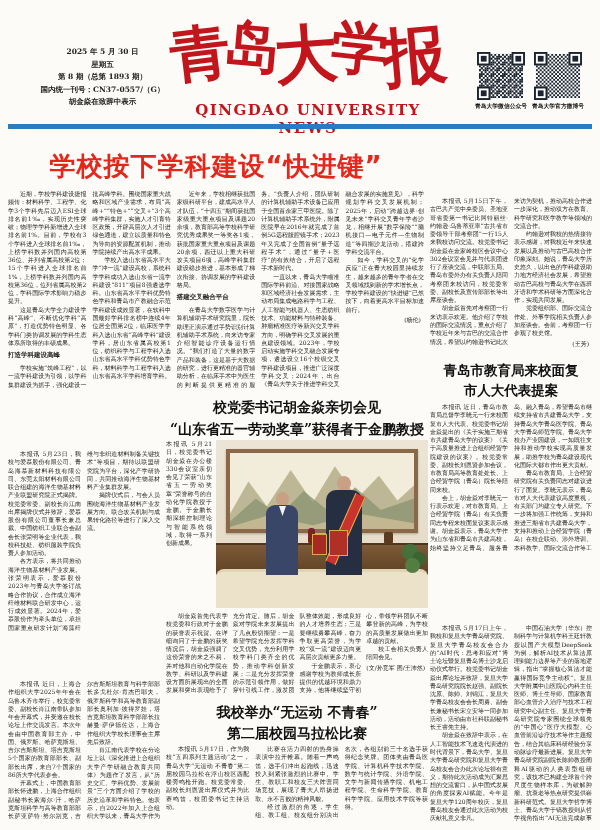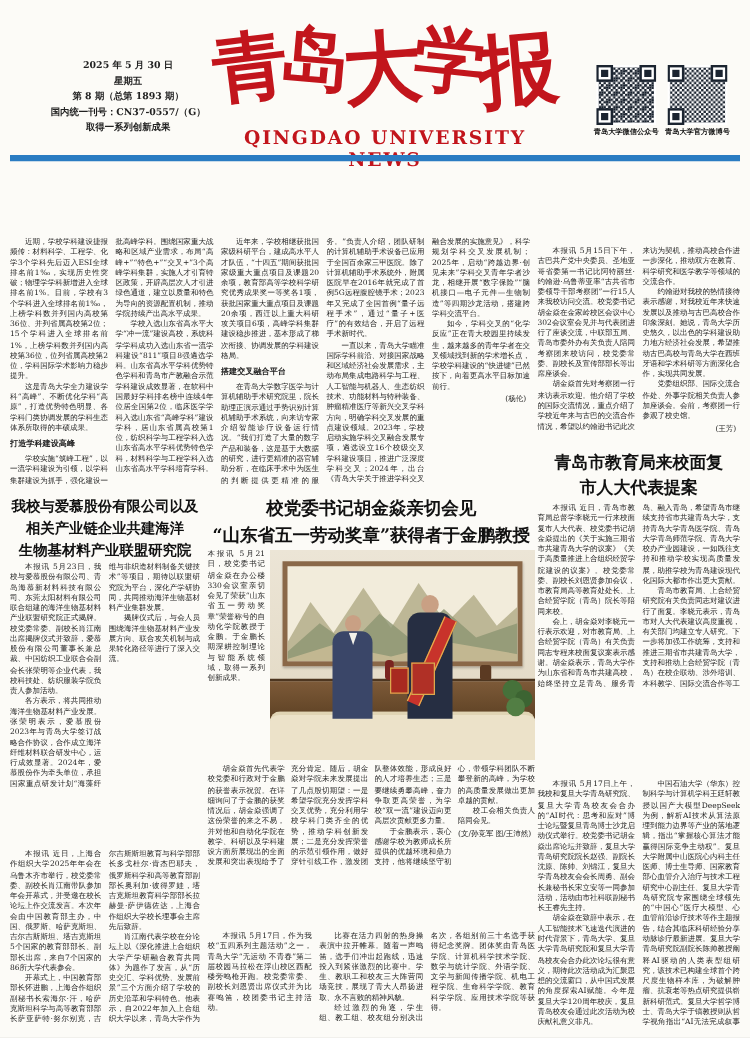--- a/index.html
+++ b/index.html
@@ -108,21 +108,21 @@
 </head>
 <body>
 
 <div class="page">
 
   <div class="issue-info">
       <p class="para">2025 年 5 月 30 日</p>
       <p class="para">星期五</p>
       <p class="para">第 8 期（总第 1893 期）</p>
       <p class="para">国内统一刊号：CN37-0557/（G）</p>
-      <p class="para">取得一系列创新成果</p>
+      <p class="para">胡金焱在致辞中表示</p>
     </div>
 
   <div class="masthead-title">
     <span>青</span>
     <span>岛</span>
     <span>大</span>
     <span>学</span>
     <span>报</span>
   </div>
   <div class="masthead-en">QINGDAO UNIVERSITY NEWS</div>
@@ -179,20 +179,21 @@
           <rect x="20" y="2" width="3" height="3"></rect>
           <rect x="2" y="20" width="3" height="3"></rect>
       </g>
     </svg>
   </div>
   <div class="qr-label qr-label-1">青岛大学微信公众号</div>
   <div class="qr-label qr-label-2">青岛大学官方微博号</div>
 
   <div class="blue-bar"></div>
 
+  <div class="main-headline">学校按下学科建设“快进键”</div>
   <div class="main-body body-cols">
     <div>
         <p class="para">近期，学校学科建设捷报频传：材料科学、工程学、化学3个学科先后迈入ESI全球排名前1‰，实现历史性突破；物理学学科新增进入全球排名前1%。目前，学校有3个学科进入全球排名前1‰，上榜学科数并列国内高校第36位、并列省属高校第2位；15个学科进入全球排名前1%，上榜学科数并列国内高校第36位，位列省属高校第2位，学科国际学术影响力稳步提升。</p>
         <p class="para">这是青岛大学全力建设学科“高峰”、不断优化学科“高原”，打造优势特色明显、各学科门类协调发展的学科生态体系所取得的丰硕成果。</p>
       </div>
     <div class="subhead">打造学科建设高峰</div>
     <div>
         <p class="para">学校实施“筑峰工程”，以一流学科建设为引领，以学科集群建设为抓手，强化建设一批高峰学科。围绕国家重大战略和区域产业需求，布局“高峰+”“特色+”“交叉+”3个高峰学科集群，实施人才引育特区政策，开辟高层次人才引进绿色通道，建立以质量和特色为导向的资源配置机制，推动学院持续产出高水平成果。</p>
         <p class="para">学校入选山东省高水平大学“冲一流”建设高校，系统科学学科成功入选山东省一流学科建设“811”项目8强遴选学科。山东省高水平学科优势特色学科和青岛市产教融合示范学科建设成效显著，在软科中国最好学科排名榜中连续4年位居全国第2位，临床医学学科入选山东省“高峰学科”建设学科，居山东省属高校第1位，纺织科学与工程学科入选山东省高水平学科优势特色学科，材料科学与工程学科入选山东省高水平学科培育学科。</p>
         <p class="para">近年来，学校相继获批国家级科研平台，建成高水平人才队伍，“十四五”期间获批国家级重大重点项目及课题20余项，教育部高等学校科学研究优秀成果奖一等奖各1项，获批国家重大重点项目及课题20余项，西迁以上重大科研攻关项目6项，高峰学科集群建设稳步推进，基本形成了梯次衔接、协调发展的学科建设格局。</p>
@@ -229,23 +230,20 @@
 
   <div class="fudan-body body-cols">
     <div>
         <p class="para">本报讯 5月17日上午，我校和复旦大学青岛研究院、复旦大学青岛校友会合办的“AI时代：思考和应对”博士论坛暨复旦青岛博士沙龙启动仪式举行。校党委书记胡金焱出席论坛并致辞，复旦大学青岛研究院院长赵强、副院长沈原、陈帅、刘锦江，复旦大学青岛校友会会长周勇、副会长兼秘书长宋立安等一同参加活动，活动由市社科联副秘书长王睿先主持。</p>
         <p class="para">胡金焱在致辞中表示，在人工智能技术飞速迭代演进的时代背景下，青岛大学、复旦大学青岛研究院和复旦大学青岛校友会合办此次论坛很有意义，期待此次活动成为汇聚思想的交流窗口，从中国式发展的角度探索AI赋能。今年是复旦大学120周年校庆，复旦青岛校友会通过此次活动为校庆献礼意义非凡。</p>
         <p class="para">中国石油大学（华东）控制科学与计算机学科王廷轩教授以国产大模型DeepSeek为例，解析AI技术从算法原理到能力边界等产业的落地逻辑，指出“掌握核心算法才能赢得国际竞争主动权”。复旦大学附属中山医院心内科主任医师、博士生导师、国家教育部心血管介入治疗与技术工程研究中心副主任、复旦大学青岛研究院专家围绕全球领先的“中国心”医疗大模型、心血管前沿诊疗技术等作主题报告，结合其临床科研经验分享动脉诊疗最新进展。复旦大学青岛研究院副院长陈帅教授阐释AI驱动的人类表型组研究，该技术已构建全球首个跨尺度生物样本库，为破解肿瘤、抗衰老等热点研究提供崭新科研范式。复旦大学哲学博士、青岛大学于镐教授则从哲学视角指出“AI无法完成叙事创造的高度，人类创新具有不可替代的充沛性”。</p>
       </div>
 
   </div>
 
-  <div class="headline aimer-headline">我校与爱慕股份有限公司以及
-相关产业链企业共建海洋
-生物基材料产业联盟研究院</div>
   <div class="aimer-body body-cols">
     <div>
         <p class="para">本报讯 5月23日，我校与爱慕股份有限公司、青岛海慕新材料科技有限公司、东莞太阳材料有限公司联合组建的海洋生物基材料产业联盟研究院正式揭牌。校党委常委、副校长肖江南出席揭牌仪式并致辞，爱慕股份有限公司董事长兼总裁、中国纺织工业联合会副会长张荣明等企业代表，我校科技处、纺织服装学院负责人参加活动。</p>
         <p class="para">各方表示，将共同推动海洋生物基材料产业发展。张荣明表示，爱慕股份2023年与青岛大学签订战略合作协议，合作成立海洋纤维材料联合研发中心，运行成效显著。2024年，爱慕股份作为牵头单位，承担国家重点研发计划“海藻纤维与非织造材料制备关键技术”等项目，期待以联盟研究院为平台，深化产学研协同，共同推动海洋生物基材料产业集群发展。</p>
         <p class="para">揭牌仪式后，与会人员围绕海洋生物基材料产业发展方向、联合攻关机制与成果转化路径等进行了深入交流。</p>
       </div>
   </div>
 
   <div class="sco-body body-cols">
     <div>
@@ -288,20 +286,22 @@
   </div>
   <div class="meet-body body-cols">
     <div>
         <p class="para">胡金焱首先代表学校党委和行政对于金鹏的获誉表示祝贺。在详细询问了于金鹏的获奖情况后，胡金焱强调了这份荣誉的来之不易，并对他和自动化学院在教学、科研以及学科建设方面所展现出的全面发展和突出表现给予了充分肯定。随后，胡金焱对学院未来发展提出了几点殷切期望：一是希望学院充分发挥学科交叉优势，充分利用学校学科门类齐全的优势，推动学科创新发展；二是充分发挥荣誉的示范引领作用，做好穿针引线工作，激发团队整体效能，形成良好的人才培养生态；三是要继续勇攀高峰，奋力争取更高荣誉，为学校“双一流”建设迈向更高层次贡献更多力量。</p>
         <p class="para">于金鹏表示，衷心感谢学校为教师成长所提供的优越环境和鼎力支持，他将继续坚守初心，带领学科团队不断攀登新的高峰，为学校的高质量发展做出更加卓越的贡献。</p>
         <p class="para">校工会相关负责人陪同会见。</p>
       </div>
     <div class="sig">(文/孙竞军 图/王沛然)</div>
   </div>
 
+  <div class="headline marathon-headline">我校举办“无运动 不青春”
+第二届校园马拉松比赛</div>
   <div class="marathon-body body-cols">
     <div>
         <p class="para">本报讯 5月17日，作为我校“五四系列主题活动”之一，青岛大学“无运动 不青春”第二届校园马拉松在浮山校区西配楼旁鸣枪开跑。校党委常委、副校长刘恩贤出席仪式并为比赛鸣笛，校团委书记主持活动。</p>
         <p class="para">比赛在活力四射的热身操表演中拉开帷幕。随着一声鸣笛，选手们冲出起跑线，迅速投入到紧张激烈的比赛中。学生、教职工和校友三大阵营同场竞技，展现了青大人昂扬进取、永不言败的精神风貌。</p>
         <p class="para">经过激烈的角逐，学生组、教工组、校友组分别决出名次，各组别前三十名选手获得纪念奖牌。团体奖由青岛医学院、计算机科学技术学院、数学与统计学院、外语学院、文学与新闻传播学院、机电工程学院、生命科学学院、教育科学学院、应用技术学院等获得。</p>
       </div>
 
   </div>
 
 </div>

